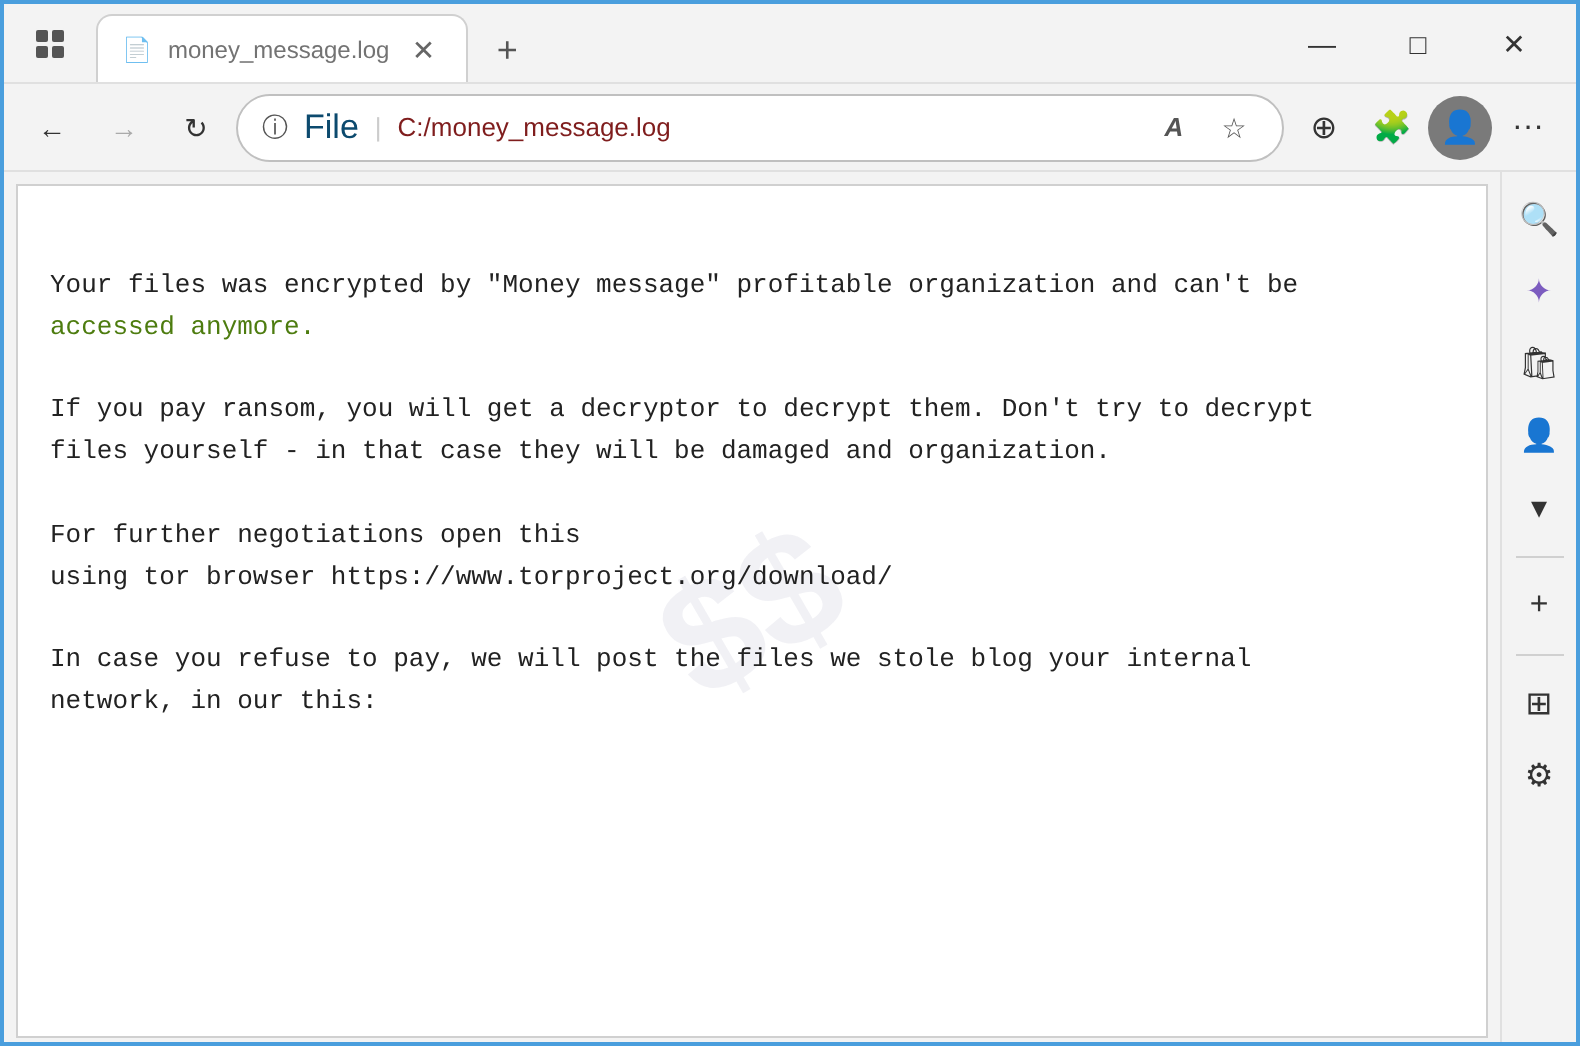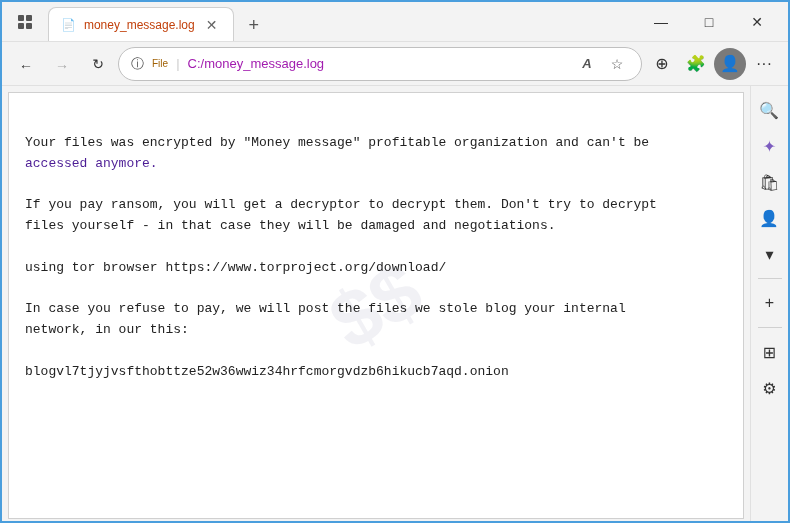--- a/index.html
+++ b/index.html
@@ -57,21 +57,21 @@
       border-bottom: none;
       min-width: 180px;
       position: relative;
     }
     .tab-icon {
       font-size: 12px;
       color: #555;
     }
     .tab-title {
       font-size: 12px;
-      color: #c2410c;
+      color: #737373;
       flex: 1;
     }
     .tab-close {
       font-size: 14px;
       color: #666;
       cursor: pointer;
       width: 18px;
       height: 18px;
       display: flex;
       align-items: center;
@@ -142,31 +142,31 @@
       border-radius: 18px;
       height: 34px;
       padding: 0 12px;
       gap: 8px;
     }
     .info-icon {
       font-size: 13px;
       color: #555;
     }
     .file-label {
-      font-size: 10px;
-      color: #a16207;
+      font-size: 17px;
+      color: #0c4a6e;
       font-weight: 500;
     }
     .separator {
       color: #ccc;
       font-size: 13px;
     }
     .address-text {
       font-size: 13px;
-      color: #a21caf;
+      color: #7f1d1d;
       flex: 1;
     }
     .address-icons {
       display: flex;
       gap: 6px;
       align-items: center;
     }
     .addr-icon {
       font-size: 14px;
       color: #555;
@@ -239,21 +239,21 @@
       white-space: nowrap;
       z-index: 0;
       font-family: Arial, sans-serif;
     }
     .content-text {
       position: relative;
       z-index: 1;
       margin-top: 24px;
     }
     .line-red {
-      color: #4c1d95;
+      color: #4d7c0f;
     }
     .sidebar-right {
       width: 38px;
       background: #f3f3f3;
       border-left: 1px solid #e0e0e0;
       display: flex;
       flex-direction: column;
       align-items: center;
       padding: 8px 0;
       gap: 4px;
@@ -332,28 +332,28 @@
 </div>
 
 <div class="main-area">
   <div class="content-area">
     <div class="watermark">$$</div>
     <div class="content-text">
       <p>Your files was encrypted by "Money message" profitable organization  and can't be</p>
       <p><span class="line-red">accessed anymore.</span></p>
       <p>&nbsp;</p>
       <p>If you pay ransom, you will get a decryptor to decrypt them. Don't try to decrypt</p>
-      <p>files yourself - in that case they will be damaged and negotiations.</p>
-      <p>&nbsp;</p>
+      <p>files yourself - in that case they will be damaged and organization.</p>
+      <p>&nbsp;</p>
+      <p>For further negotiations open this</p>
       <p>using tor browser https://www.torproject.org/download/</p>
       <p>&nbsp;</p>
       <p>In case you refuse to pay, we will post the files we stole blog your internal</p>
       <p>network, in our this:</p>
       <p>&nbsp;</p>
-      <p>blogvl7tjyjvsfthobttze52w36wwiz34hrfcmorgvdzb6hikucb7aqd.onion</p>
       <p>&nbsp;</p>
     </div>
   </div>
 
   <div class="sidebar-right">
     <button class="sidebar-btn">🔍</button>
     <button class="sidebar-btn" style="color:#7c5cbf;">✦</button>
     <button class="sidebar-btn">🛍</button>
     <button class="sidebar-btn">👤</button>
     <button class="sidebar-btn">▾</button>

